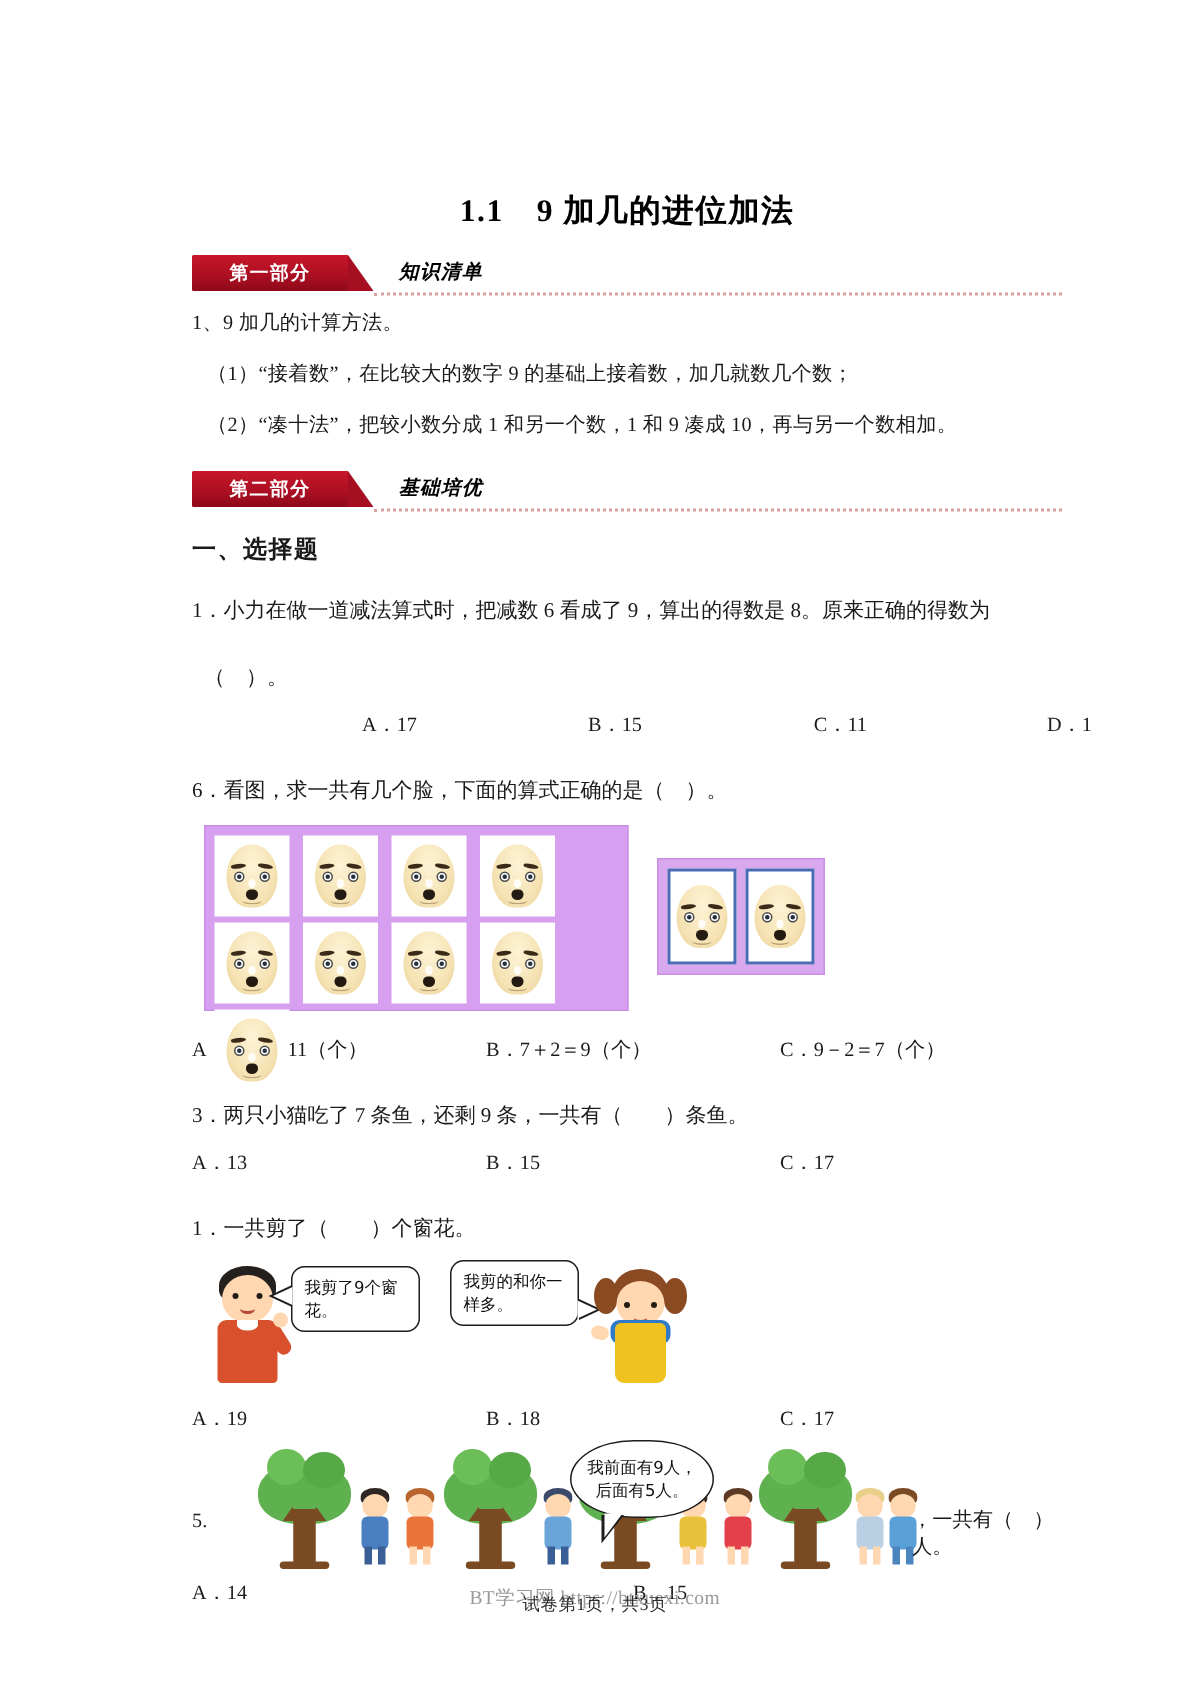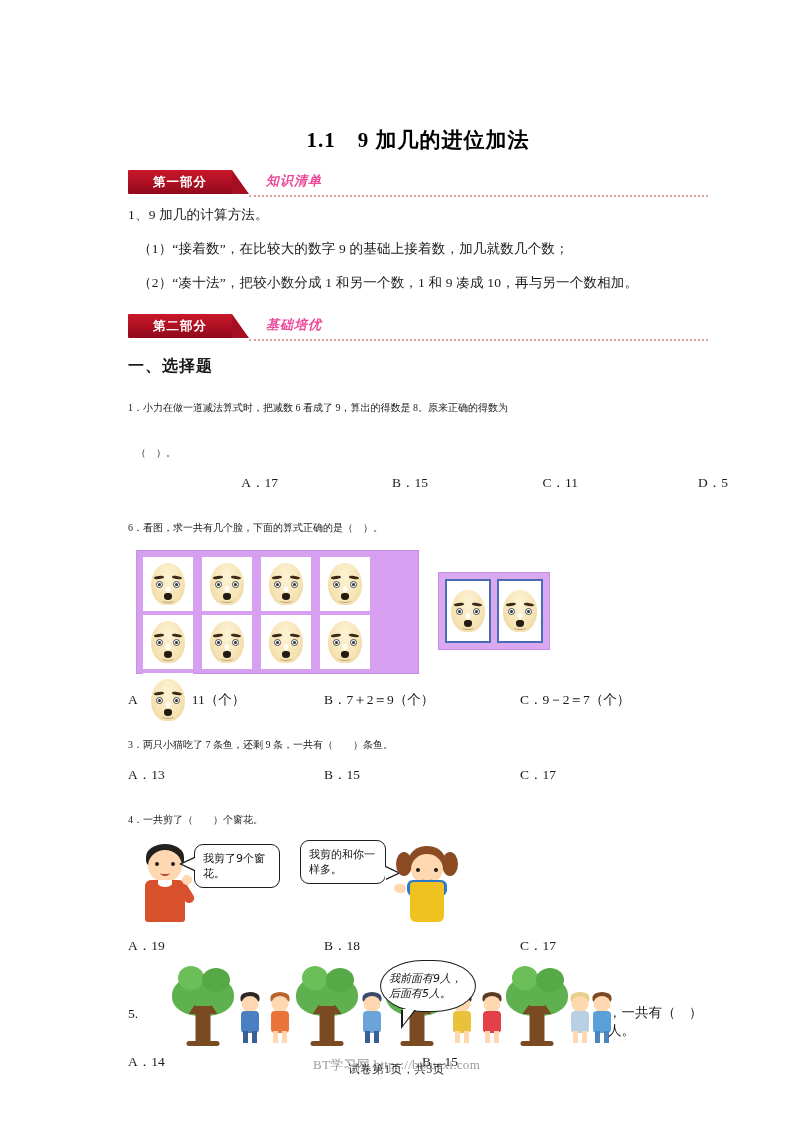--- a/index.html
+++ b/index.html
@@ -70,21 +70,21 @@
     border-color: transparent transparent #a50f21 transparent;
   }
   .banner-sub {
     position: absolute;
     left: 138px;
     top: 2px;
     font-family: Liberation Serif, serif;
     font-style: italic;
     font-weight: bold;
     font-size: 13px;
-    color: #ec4899;
+    color: #000000;
     letter-spacing: 1px;
   }
   .banner-line {
     position: absolute;
     left: 121px;
     right: 0;
     bottom: -1px;
     border-bottom: 2px dotted #d9a2a2;
     height: 0;
   }
@@ -100,21 +100,21 @@
 
   .subhead {
     font-family: "DejaVu Sans", "Liberation Sans", sans-serif;
     font-weight: bold;
     font-size: 16px;
     margin: 16px 0 6px 0;
     letter-spacing: 1px;
   }
 
   .qline {
-    font-size: 10px;
+    font-size: 14px;
     line-height: 28px;
     margin: 17px 0 0 0;
   }
   .qline.cont { padding-left: 8px; }
 
   
   .opts {
     display: flex;
     font-size: 13.5px;
     line-height: 28px;
@@ -354,22 +354,21 @@
   }
   .q5-tail {
     position: absolute;
     left: 480px; top: 44px;
     font-size: 13.5px;
   }
   .bubble.b5 {
     left: 252px; top: 0px; width: 96px;
     border-radius: 46% 46% 46% 46% / 52% 52% 52% 52%;
     padding: 10px 8px;
-    text-align: left;
-    font-style: italic;
+    text-align: center;
   }
   .bubble.b5::after {
     content:"";
     position:absolute; left: 22px; bottom: -14px;
     width: 0; height: 0;
     border-style: solid;
     border-width: 16px 12px 0 0;
     border-color: #fff transparent transparent transparent;
   }
   .bubble.b5::before {
@@ -465,21 +464,21 @@
     </div>
 
     <h2 class="subhead">一、选择题</h2>
 
     <p class="qline">1．小力在做一道减法算式时，把减数 6 看成了 9，算出的得数是 8。原来正确的得数为</p>
     <p class="qline cont">（　）。</p>
     <div class="opts c4">
       <span class="op">A．17</span>
       <span class="op">B．15</span>
       <span class="op">C．11</span>
-      <span class="op">D．5</span>
+      <span class="op">D．1</span>
     </div>
 
     <p class="qline">6．看图，求一共有几个脸，下面的算式正确的是（　）。</p>
 
     <div class="fig-q2">
       <div class="facebox-a">
         <div class="face-cell"><div class="face">
               <span class="brow l"></span>
               <span class="brow r"></span>
               <span class="eye l"></span>
@@ -593,21 +592,21 @@
       <span class="op">C．9－2＝7（个）</span>
     </div>
 
     <p class="qline">3．两只小猫吃了 7 条鱼，还剩 9 条，一共有（　　）条鱼。</p>
     <div class="opts c3">
       <span class="op">A．13</span>
       <span class="op">B．15</span>
       <span class="op">C．17</span>
     </div>
 
-    <p class="qline">4．一共剪了（　　）个窗花。</p>
+    <p class="qline">1．一共剪了（　　）个窗花。</p>
 
     <div class="fig-q4">
       <div class="kid kid-boy4">
         <span class="hair"></span>
         <span class="head"></span>
         <span class="face-detail">
             <span class="eyeD l"></span>
             <span class="eyeD r"></span>
             <span class="smile"></span>
           </span>

